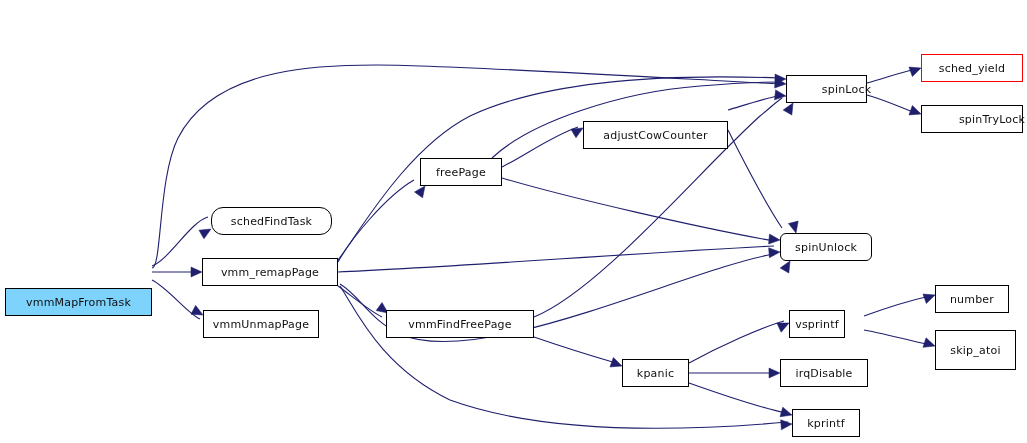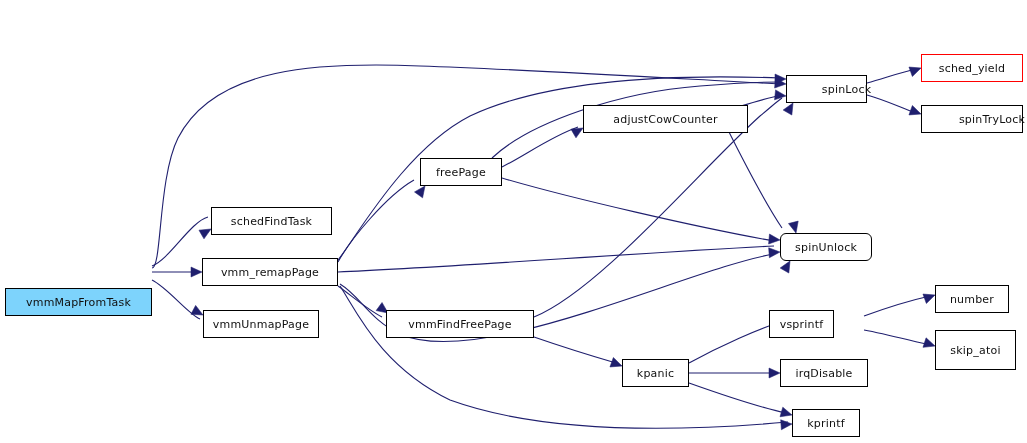--- a/index.html
+++ b/index.html
@@ -113,48 +113,48 @@
         <polygon points="0,0 -11,-5 -11,5" class="arrow-head" transform="translate(921,114) rotate(20)"></polygon>
         <polygon points="0,0 -11,-5 -11,5" class="arrow-head" transform="translate(935,295) rotate(340)"></polygon>
         <polygon points="0,0 -11,-5 -11,5" class="arrow-head" transform="translate(935,346) rotate(18)"></polygon>
       </g>
   </svg>
 
   <div id="nodes-layer">
       <div class="node-box highlight" style="left: 5px; top: 258px; width: 147px; height: 28px;">
         <span class="node-label">vmmMapFromTask</span>
       </div>
-      <div class="node-box" style="left: 211px; top: 207px; width: 121px; height: 28px;">
+      <div class="node-box" style="left: 211px; top: 207px; width: 121px; height: 28px; border-radius: 12px;">
         <span class="node-label">schedFindTask</span>
       </div>
       <div class="node-box" style="left: 202px; top: 258px; width: 136px; height: 28px;">
         <span class="node-label">vmm_remapPage</span>
       </div>
       <div class="node-box" style="left: 203px; top: 310px; width: 116px; height: 28px;">
         <span class="node-label">vmmUnmapPage</span>
       </div>
       <div class="node-box" style="left: 420px; top: 158px; width: 82px; height: 28px;">
         <span class="node-label">freePage</span>
       </div>
       <div class="node-box" style="left: 386px; top: 310px; width: 148px; height: 28px;">
         <span class="node-label">vmmFindFreePage</span>
       </div>
-      <div class="node-box" style="left: 583px; top: 105px; width: 165px; height: 28px;">
+      <div class="node-box" style="left: 583px; top: 121px; width: 145px; height: 28px;">
         <span class="node-label">adjustCowCounter</span>
       </div>
       <div class="node-box" style="left: 622px; top: 359px; width: 67px; height: 28px;">
         <span class="node-label">kpanic</span>
       </div>
       <div class="node-box" style="left: 786px; top: 75px; width: 81px; height: 28px; padding-left: 40px;">
         <span class="node-label">spinLock</span>
       </div>
       <div class="node-box" style="left: 780px; top: 233px; width: 92px; height: 28px; border-radius: 6px;">
         <span class="node-label">spinUnlock</span>
       </div>
-      <div class="node-box" style="left: 769px; top: 310px; width: 65px; height: 28px;">
+      <div class="node-box" style="left: 789px; top: 310px; width: 56px; height: 28px;">
         <span class="node-label">vsprintf</span>
       </div>
       <div class="node-box" style="left: 780px; top: 359px; width: 88px; height: 28px;">
         <span class="node-label">irqDisable</span>
       </div>
       <div class="node-box" style="left: 792px; top: 409px; width: 68px; height: 28px;">
         <span class="node-label">kprintf</span>
       </div>
       <div class="node-box redborder" style="left: 921px; top: 54px; width: 102px; height: 28px;">
         <span class="node-label">sched_yield</span>

